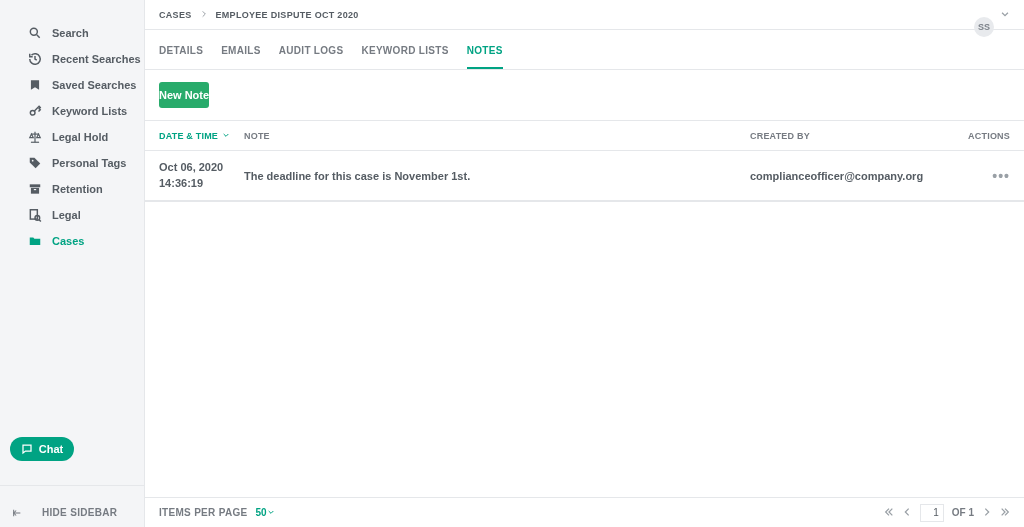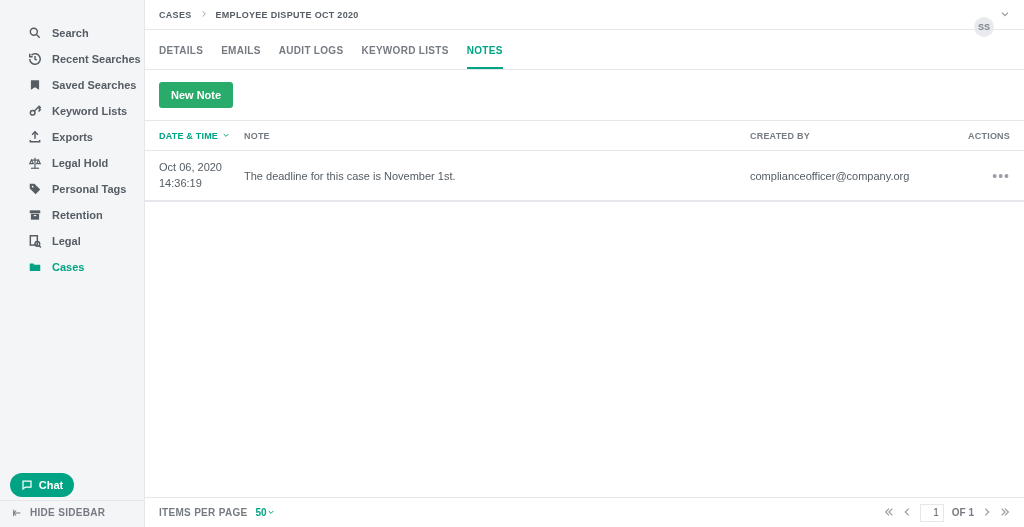--- a/index.html
+++ b/index.html
@@ -84,45 +84,45 @@
     flex: 0 0 14px;
     color: var(--text-dark);
     display:flex; align-items:center; justify-content:center;
   }
   .nav-item.active {
     color: var(--teal);
   }
   .nav-item.active .ico { color: var(--teal); }
 
   .chat-pill {
-    margin: 10px 0 3px 10px;
+    margin: 10px 0 24px 10px;
     width: 64px;
     height: 24px;
     display: flex;
     align-items: center;
     justify-content: center;
     gap: 6px;
     background: var(--teal);
     color: #fff;
     border-radius: 14px;
     font-weight: 600;
     font-size: 11px;
     cursor: pointer;
   }
   .chat-pill .ico { width:12px; height:12px; color:#fff;}
   .hide-sidebar {
     border-top: 1px solid var(--border);
-    padding: 6px 0 9px 12px;
+    padding: 21px 0 9px 12px;
     font-size: 10px;
     font-weight: 600;
     letter-spacing: 0.3px;
     color: var(--text-medium);
     display: flex;
     align-items: center;
-    gap: 8px;
+    gap: 20px;
     cursor: pointer;
   }
   .hide-sidebar .ico { width:10px; height:10px; color: var(--text-medium);}
 
   
   .main {
     flex: 1;
     display: flex;
     flex-direction: column;
     min-width: 0;
@@ -185,21 +185,21 @@
   }
 
   .toolbar {
     padding: 12px 14px;
   }
   .btn-new {
     background: #28ab6b;
     color: #fff;
     border: none;
     border-radius: 3px;
-    padding: 7px 12px;
+    padding: 7px 0;
     font-size: 11px;
     font-weight: 600;
     cursor: pointer;
   }
 
   .table-wrap {
     border-top: 1px solid var(--border);
     border-bottom: 1px solid var(--border);
     margin: 0 0 0 0;
   }
@@ -220,20 +220,21 @@
   .thead .sortable {
     color: var(--teal);
     display:flex; align-items:center; gap:4px;
     cursor: pointer;
   }
   .thead .right { text-align: right; }
   .trow {
     min-height: 50px;
     font-size: 11px;
     border-bottom: 1px solid var(--border);
+    font-weight: bold;
   }
   .trow .dt { color: var(--text-dark); line-height:1.4; }
   .trow .note { color: var(--text-dark); }
   .trow .by { color: var(--text-dark); }
   .trow .actions { text-align: right; color: var(--text-light); font-size:14px; letter-spacing:1px; cursor:pointer;}
 
   .content-fill { flex:1; }
 
   .footer {
     border-top: 1px solid var(--border);
@@ -306,30 +307,20 @@
       <span>Saved Searches</span>
     </div>
     <div class="nav-item">
       <span class="ico">
           <svg class="ico-svg" viewBox="0 0 24 24" fill="none" stroke="currentColor" stroke-width="2.5">
             <circle cx="8" cy="15" r="4"></circle>
             <path d="M11 12l8-8 2 2-2 2 2 2-3 3"></path>
           </svg>
         </span>
       <span>Keyword Lists</span>
-    </div>
-    <div class="nav-item">
-      <span class="ico">
-          <svg class="ico-svg" viewBox="0 0 24 24" fill="none" stroke="currentColor" stroke-width="2.5">
-            <path d="M12 3v12"></path>
-            <polyline points="7 8 12 3 17 8"></polyline>
-            <path d="M4 17v3h16v-3"></path>
-          </svg>
-        </span>
-      <span>Exports</span>
     </div>
     <div class="nav-item">
       <span class="ico">
           <svg class="ico-svg" viewBox="0 0 24 24" fill="none" stroke="currentColor" stroke-width="2">
             <path d="M12 3v18"></path>
             <path d="M5 21h14"></path>
             <path d="M6 7l-3 6h6z"></path>
             <path d="M18 7l-3 6h6z"></path>
             <path d="M5 7h14"></path>
           </svg>

